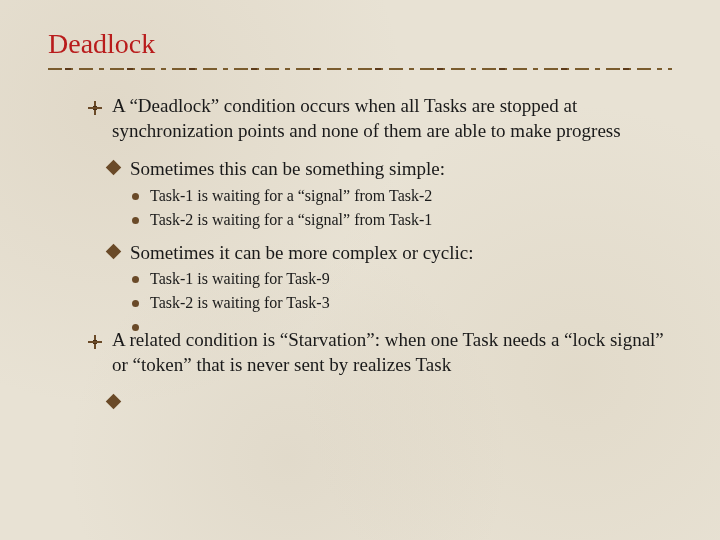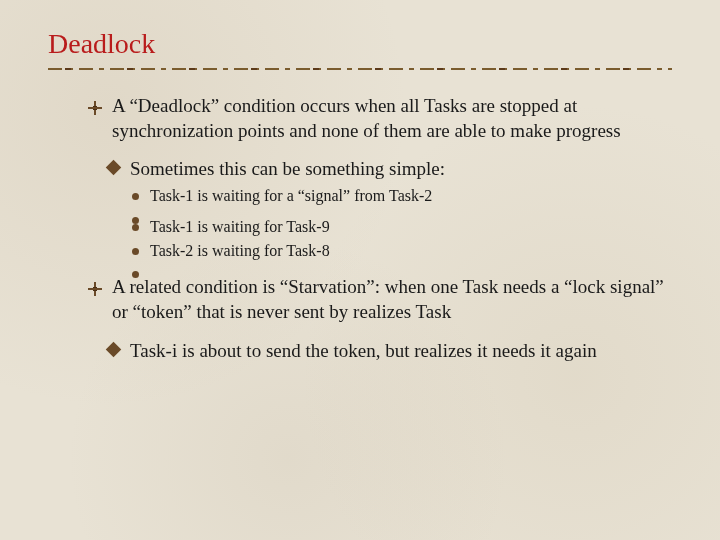--- a/index.html
+++ b/index.html
@@ -147,44 +147,48 @@
         <div class="level2">
           <span class="bullet"></span>
           <span>Sometimes this can be something simple:</span>
         </div>
         <div class="level3">
           <span class="bullet"></span>
           <span>Task-1 is waiting for a “signal” from Task-2</span>
         </div>
         <div class="level3">
           <span class="bullet"></span>
+          <span>Task-2 is waiting for a “signal” from Task-1</span>
         </div>
       </div>
       <div class="sub-block">
+        <div class="level2">
+          <span class="bullet"></span>
+          <span>Sometimes it can be more complex or cyclic:</span>
+        </div>
         <div class="level3">
           <span class="bullet"></span>
           <span>Task-1 is waiting for Task-9</span>
         </div>
         <div class="level3">
           <span class="bullet"></span>
-          <span>Task-2 is waiting for Task-8</span>
+          <span>Task-2 is waiting for Task-3</span>
         </div>
         <div class="level3">
           <span class="bullet"></span>
         </div>
       </div>
     </div>
 
     <div class="block">
       <div class="level1">
         <span class="bullet"><span class="cross-bullet"><span class="dot"></span></span></span>
         <span>A related condition is “Starvation”:  when one Task needs a “lock signal” or “token” that is never sent by realizes Task</span>
       </div>
       <div class="sub-block">
         <div class="level2">
           <span class="bullet"></span>
-          <span>Task-i is about to send the token, but realizes it needs it again</span>
         </div>
       </div>
     </div>
 
   </div>
 </div>
 
 </body></html>

